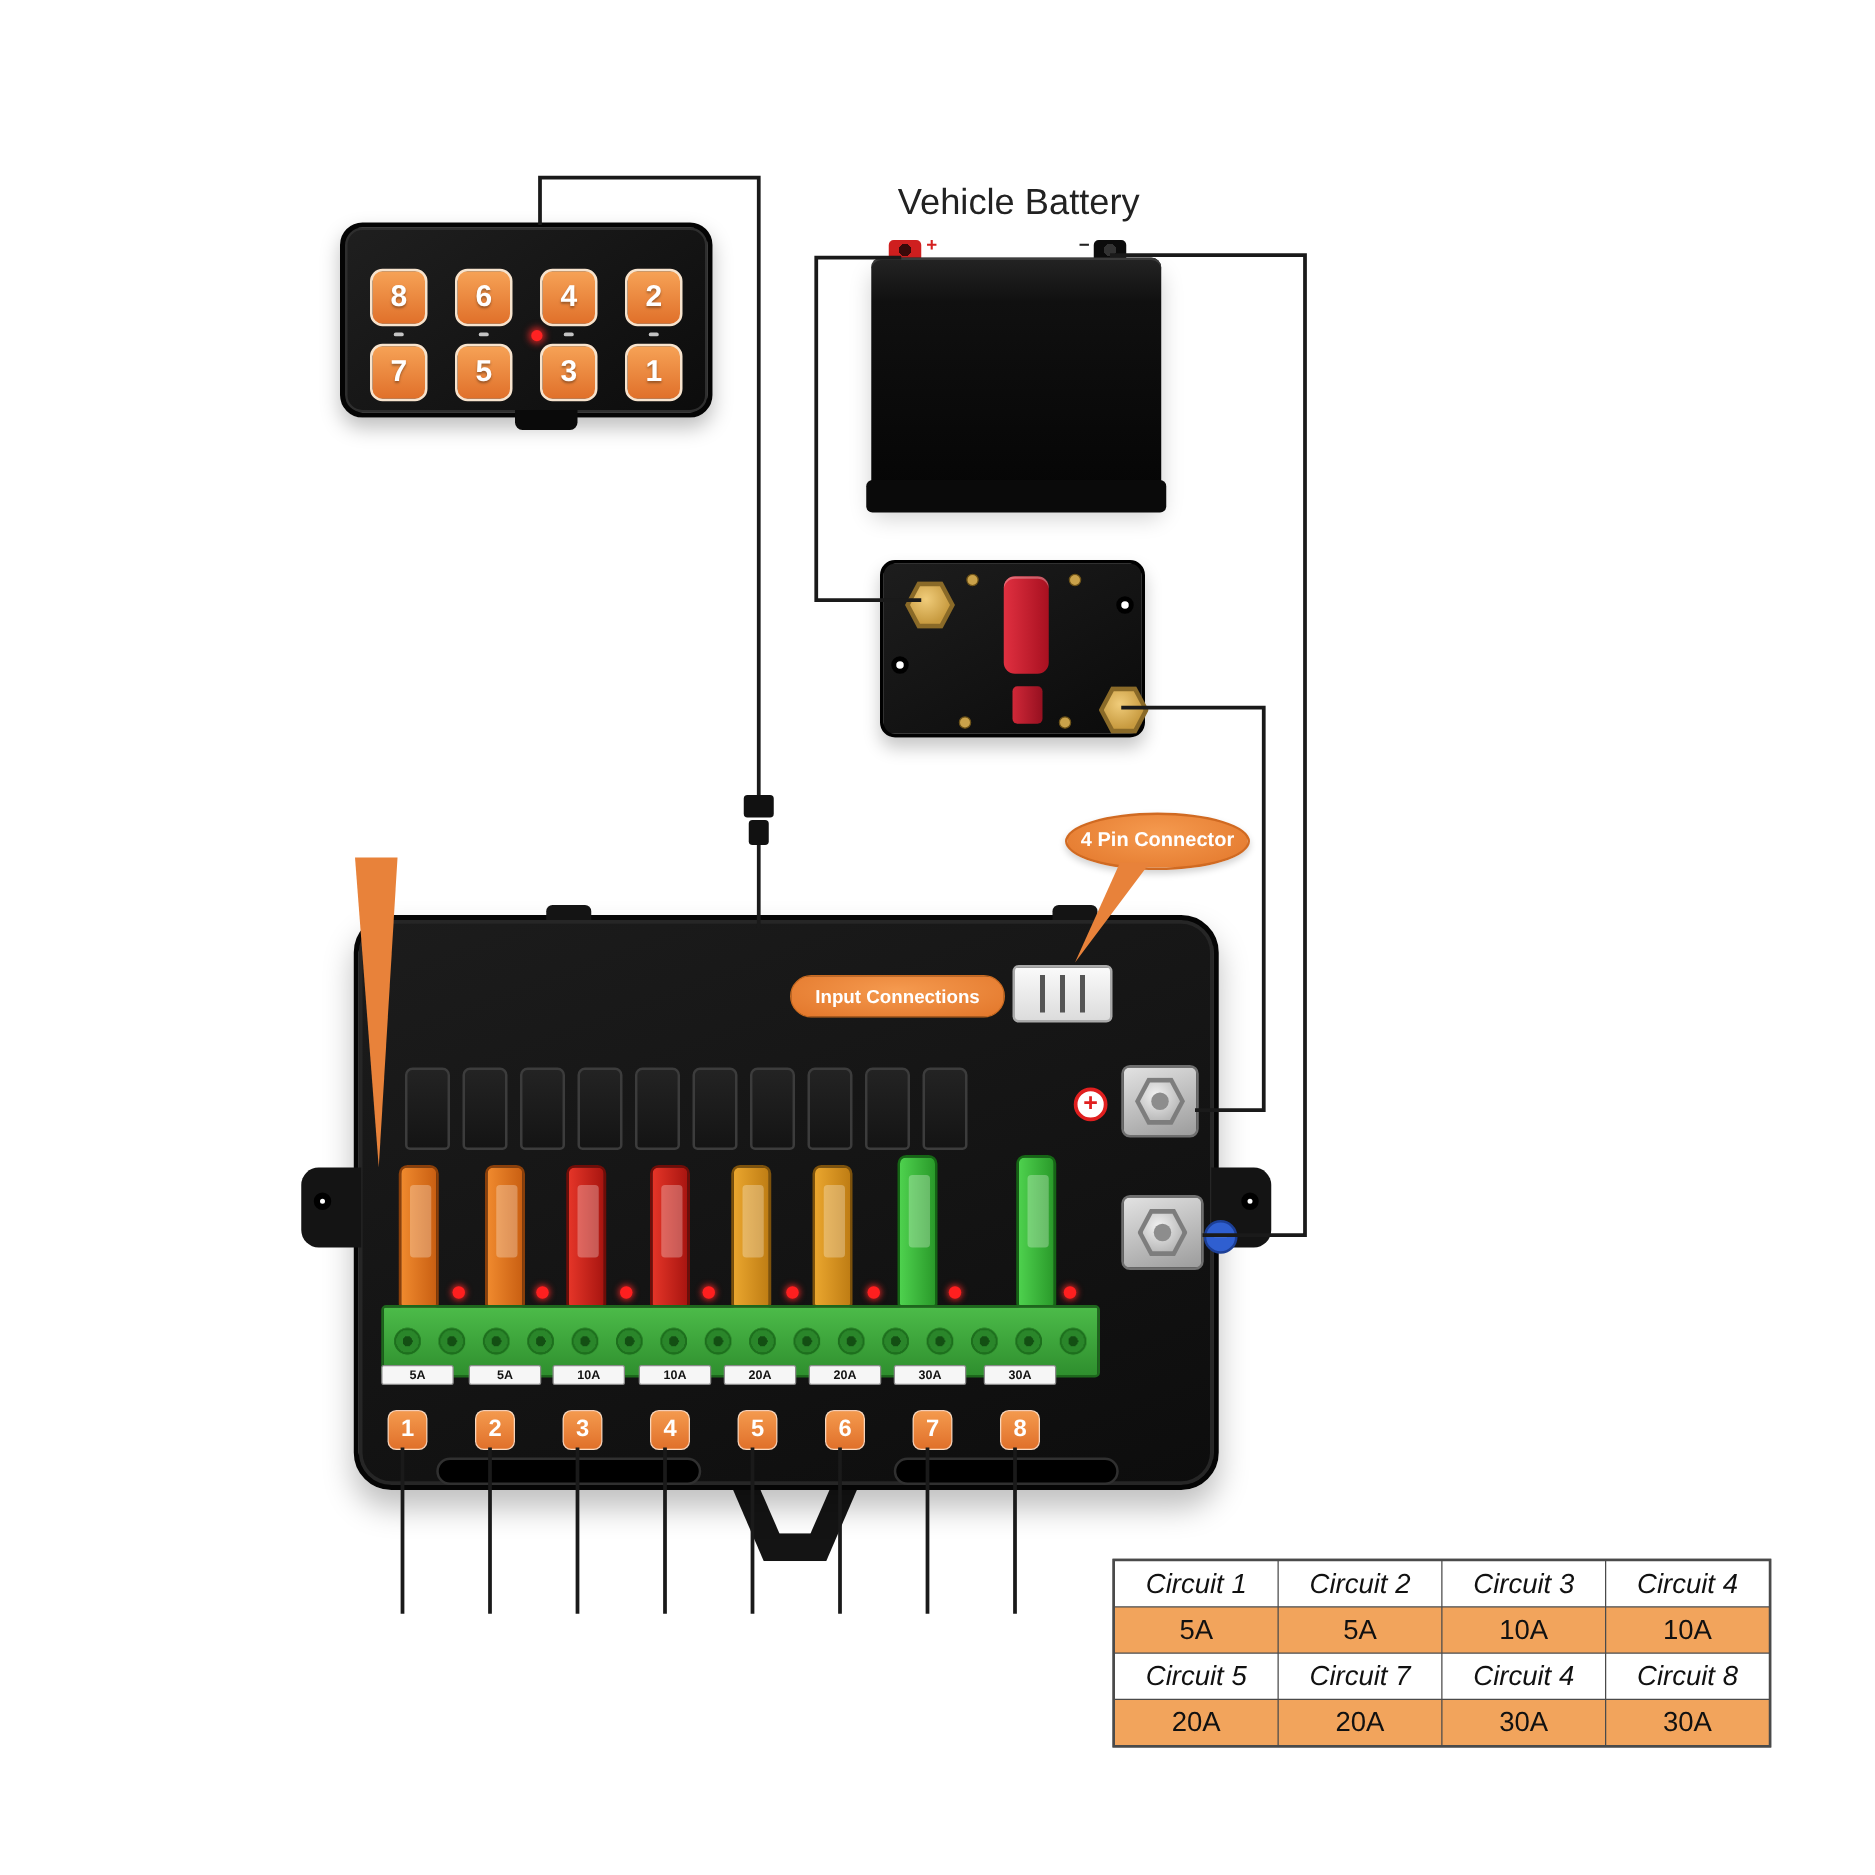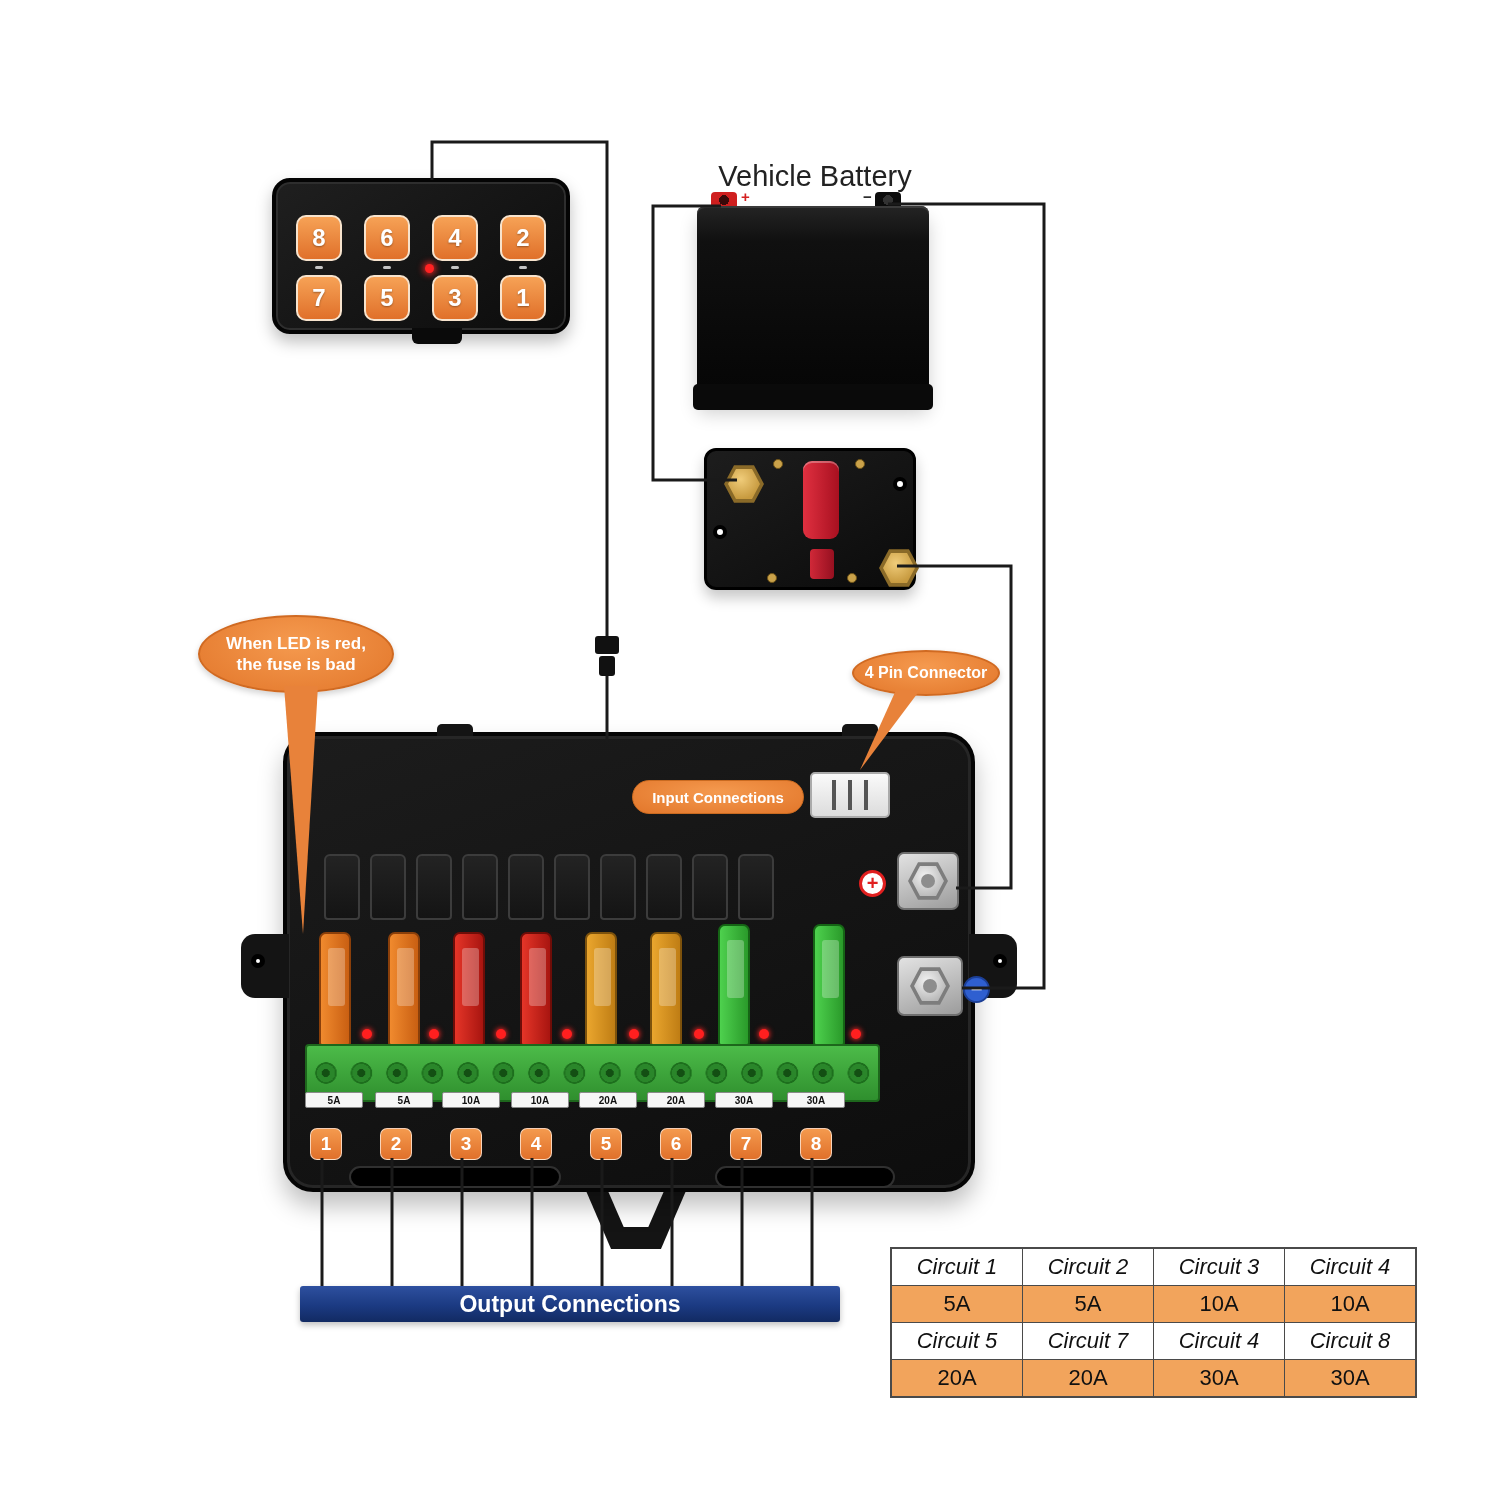--- a/index.html
+++ b/index.html
@@ -28,21 +28,21 @@
     display:flex; align-items:center; justify-content:center;
     text-shadow:0 1px 2px rgba(0,0,0,.35);
   }
   .kp-dashes { position:absolute; left:39px; top:84px; display:flex; gap:60px; }
   .kp-dash { width:8px; height:3px; background:rgba(255,255,255,.75); border-radius:2px; }
   .kp-led { position:absolute; left:149px; top:82px; width:9px; height:9px; border-radius:50%;
     background:#ff2222; box-shadow:0 0 6px 2px rgba(255,40,40,.8); }
 
   
   .battery-label { position:absolute; left:690px; top:146px; width:250px; text-align:center;
-    font-size:29px; font-weight:500; color:#222; z-index:3;margin-top:14px; }
+    font-size:29px; font-weight:500; color:#222; z-index:3; }
   .battery { position:absolute; left:697px; top:192px; width:232px; height:218px; z-index:3; }
   .bat-body { position:absolute; left:0; top:14px; width:232px; height:196px;
     background:linear-gradient(180deg,#242424 0%,#101010 18%,#050505 100%);
     border-radius:8px; box-shadow:0 12px 18px rgba(0,0,0,.18), inset 0 2px 0 #3a3a3a; }
   .bat-lip { position:absolute; left:-4px; bottom:-8px; width:240px; height:26px; background:#0a0a0a; border-radius:5px; }
   .bat-post { position:absolute; top:0; width:26px; height:18px; border-radius:4px; }
   .bat-post.pos { left:14px; background:radial-gradient(circle at 50% 45%, #3a0a0a 0 5px, #cf1f1f 5px 100%); }
   .bat-post.neg { left:178px; background:radial-gradient(circle at 50% 45%, #333 0 5px, #0c0c0c 5px 100%); }
   .bat-mark { position:absolute; top:-4px; font-size:15px; font-weight:bold; }
   .bat-mark.pos { left:44px; color:#d42020; }
@@ -217,24 +217,20 @@
     <div class="hex brk-hex-in"></div>
     <div class="hex brk-hex-out"></div>
     <div class="brk-lever"></div>
     <div class="brk-lower"></div>
     <div class="brk-screw s1"></div>
     <div class="brk-screw s2"></div>
     <div class="brk-screw s3"></div>
     <div class="brk-screw s4"></div>
   </div>
 
-  <div class="callout led-callout">
-    <span>When LED is red,</span>
-    <span>the fuse is bad</span>
-  </div>
   <div class="callout pin-callout">
     <span>4 Pin Connector</span>
   </div>
 
   <div class="fusebox">
     <div class="tab left">
         <div class="tab-hole"></div>
       </div>
     <div class="tab right">
         <div class="tab-hole"></div>
@@ -309,23 +305,20 @@
     <div class="out-tag t7">7</div>
     <div class="out-tag t8">8</div>
 
     <div class="bot-slot bs1"></div>
     <div class="bot-slot bs2"></div>
   </div>
 
   <div class="hook"></div>
   <div class="hook-hole"></div>
 
-  <div class="output-bar">
-    <span>Output Connections</span>
-  </div>
 
   <div class="circuit-table">
     <div class="cell name">Circuit 1</div>
     <div class="cell name">Circuit 2</div>
     <div class="cell name">Circuit 3</div>
     <div class="cell name">Circuit 4</div>
     <div class="cell val">5A</div>
     <div class="cell val">5A</div>
     <div class="cell val">10A</div>
     <div class="cell val">10A</div>

